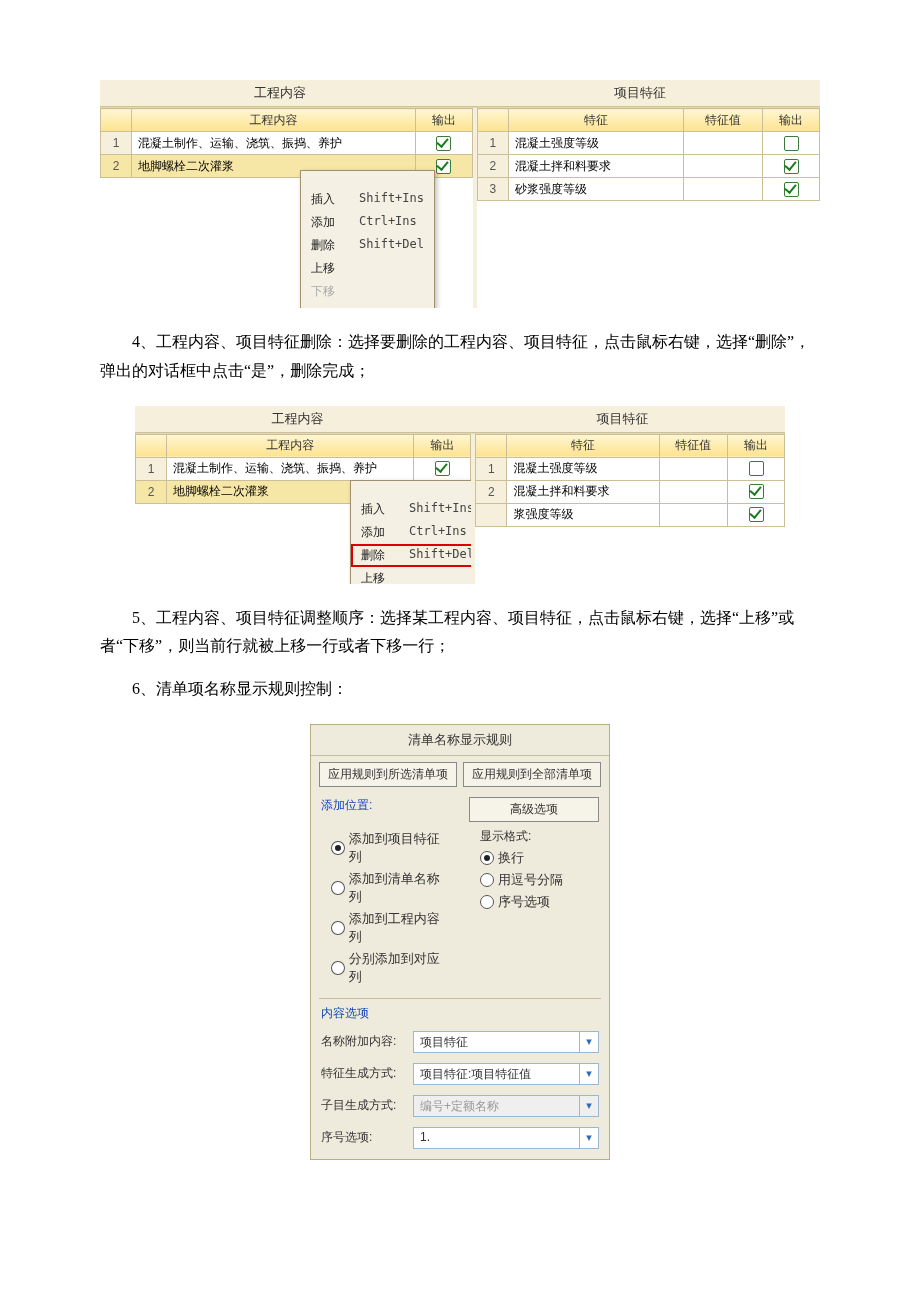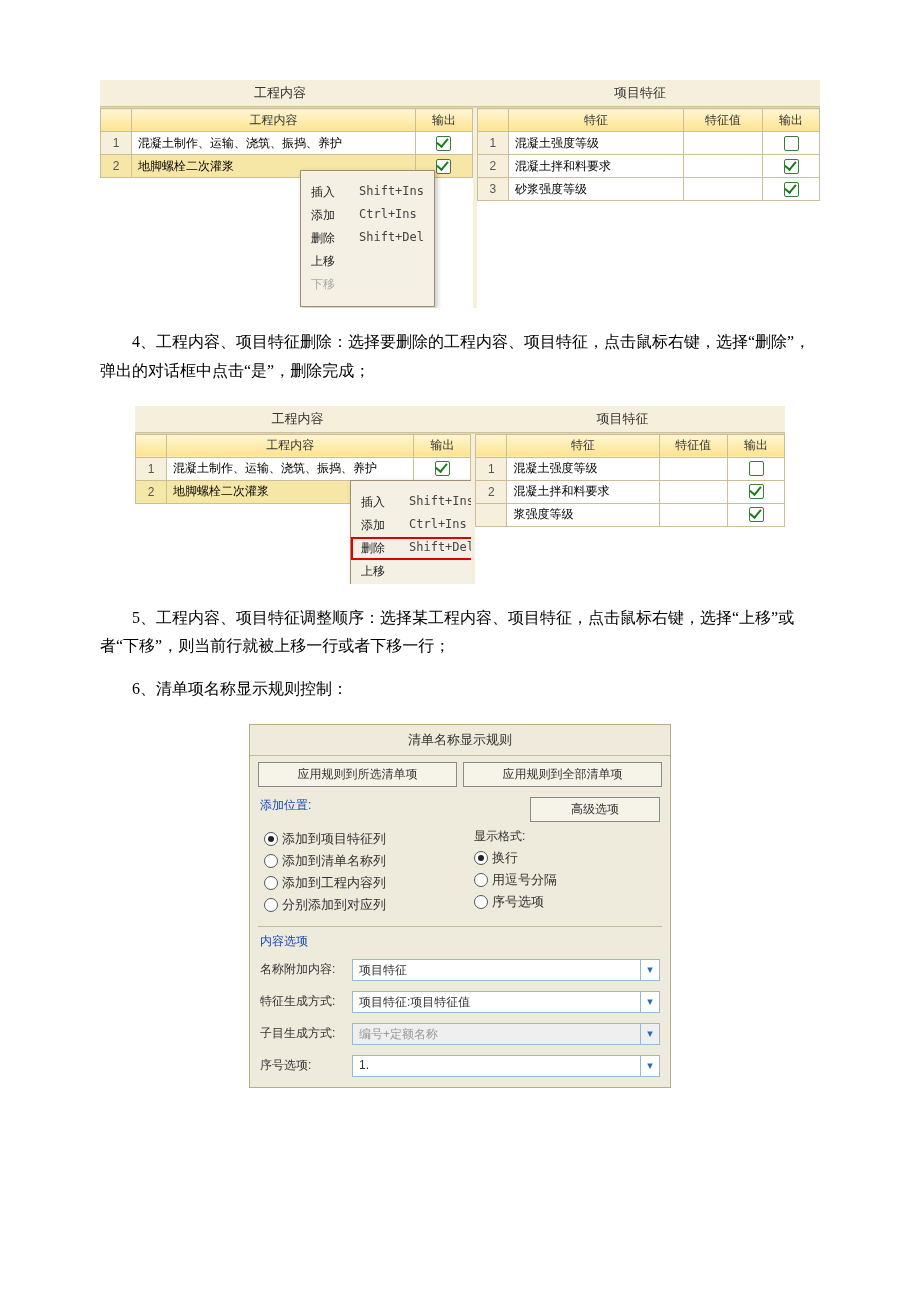--- a/index.html
+++ b/index.html
@@ -21,21 +21,21 @@
   }
 
   
   .shot {
     margin: 20px auto;
     font-family: "Microsoft YaHei", "SimSun", sans-serif;
     font-size: 12px;
   }
   .shot1 { width: 720px; }
   .shot2 { width: 650px; }
-  .shot3 { width: 422px; }
+  .shot3 { width: 300px; }
 
   
   .tabbar {
     display: flex;
     background: #f6efdb;
     border-bottom: 1px solid #cfc29a;
   }
   .tabbar .tab {
     flex: 1;
     text-align: center;
@@ -111,21 +111,21 @@
   tr.sel td { background:#f7e7a6 !important; }
 
   
   .ctxmenu {
     position: absolute;
     background: #f4f0e4;
     border: 1px solid #a09070;
     box-shadow: 2px 2px 5px rgba(0,0,0,.25);
     font-family: "SimSun", monospace;
     font-size: 12px;
-    padding: 10px 0;
+    padding: 17px 0;
     white-space: nowrap;
   }
   .ctxmenu .mi {
     display:flex;
     padding: 3px 10px;
     color:#222;
   }
   .ctxmenu .mi span.lbl { width: 48px; }
   .ctxmenu .mi span.sc  { color:#444; font-family: Consolas, monospace; }
   .ctxmenu .mi.dis span { color:#aaa; }
@@ -173,21 +173,21 @@
     font-size:13px;
   }
   .radio .dot {
     width:12px;height:12px;border:1px solid #555;border-radius:50%;
     display:inline-block;position:relative;background:#fff;
   }
   .radio.on .dot::after{
     content:"";position:absolute;left:3px;top:3px;width:6px;height:6px;
     border-radius:50%;background:#222;
   }
-  .opts { padding:2px 10px 8px 14px; }
+  .opts { padding:2px 10px 8px 20px; }
   .dropdownRow {
     display:flex; align-items:center;
     padding:5px 10px;
     gap:6px;
   }
   .dropdownRow .lbl { width:86px; }
   .dropdown {
     flex:1;
     display:flex;
     border:1px solid #9ab7d6;

